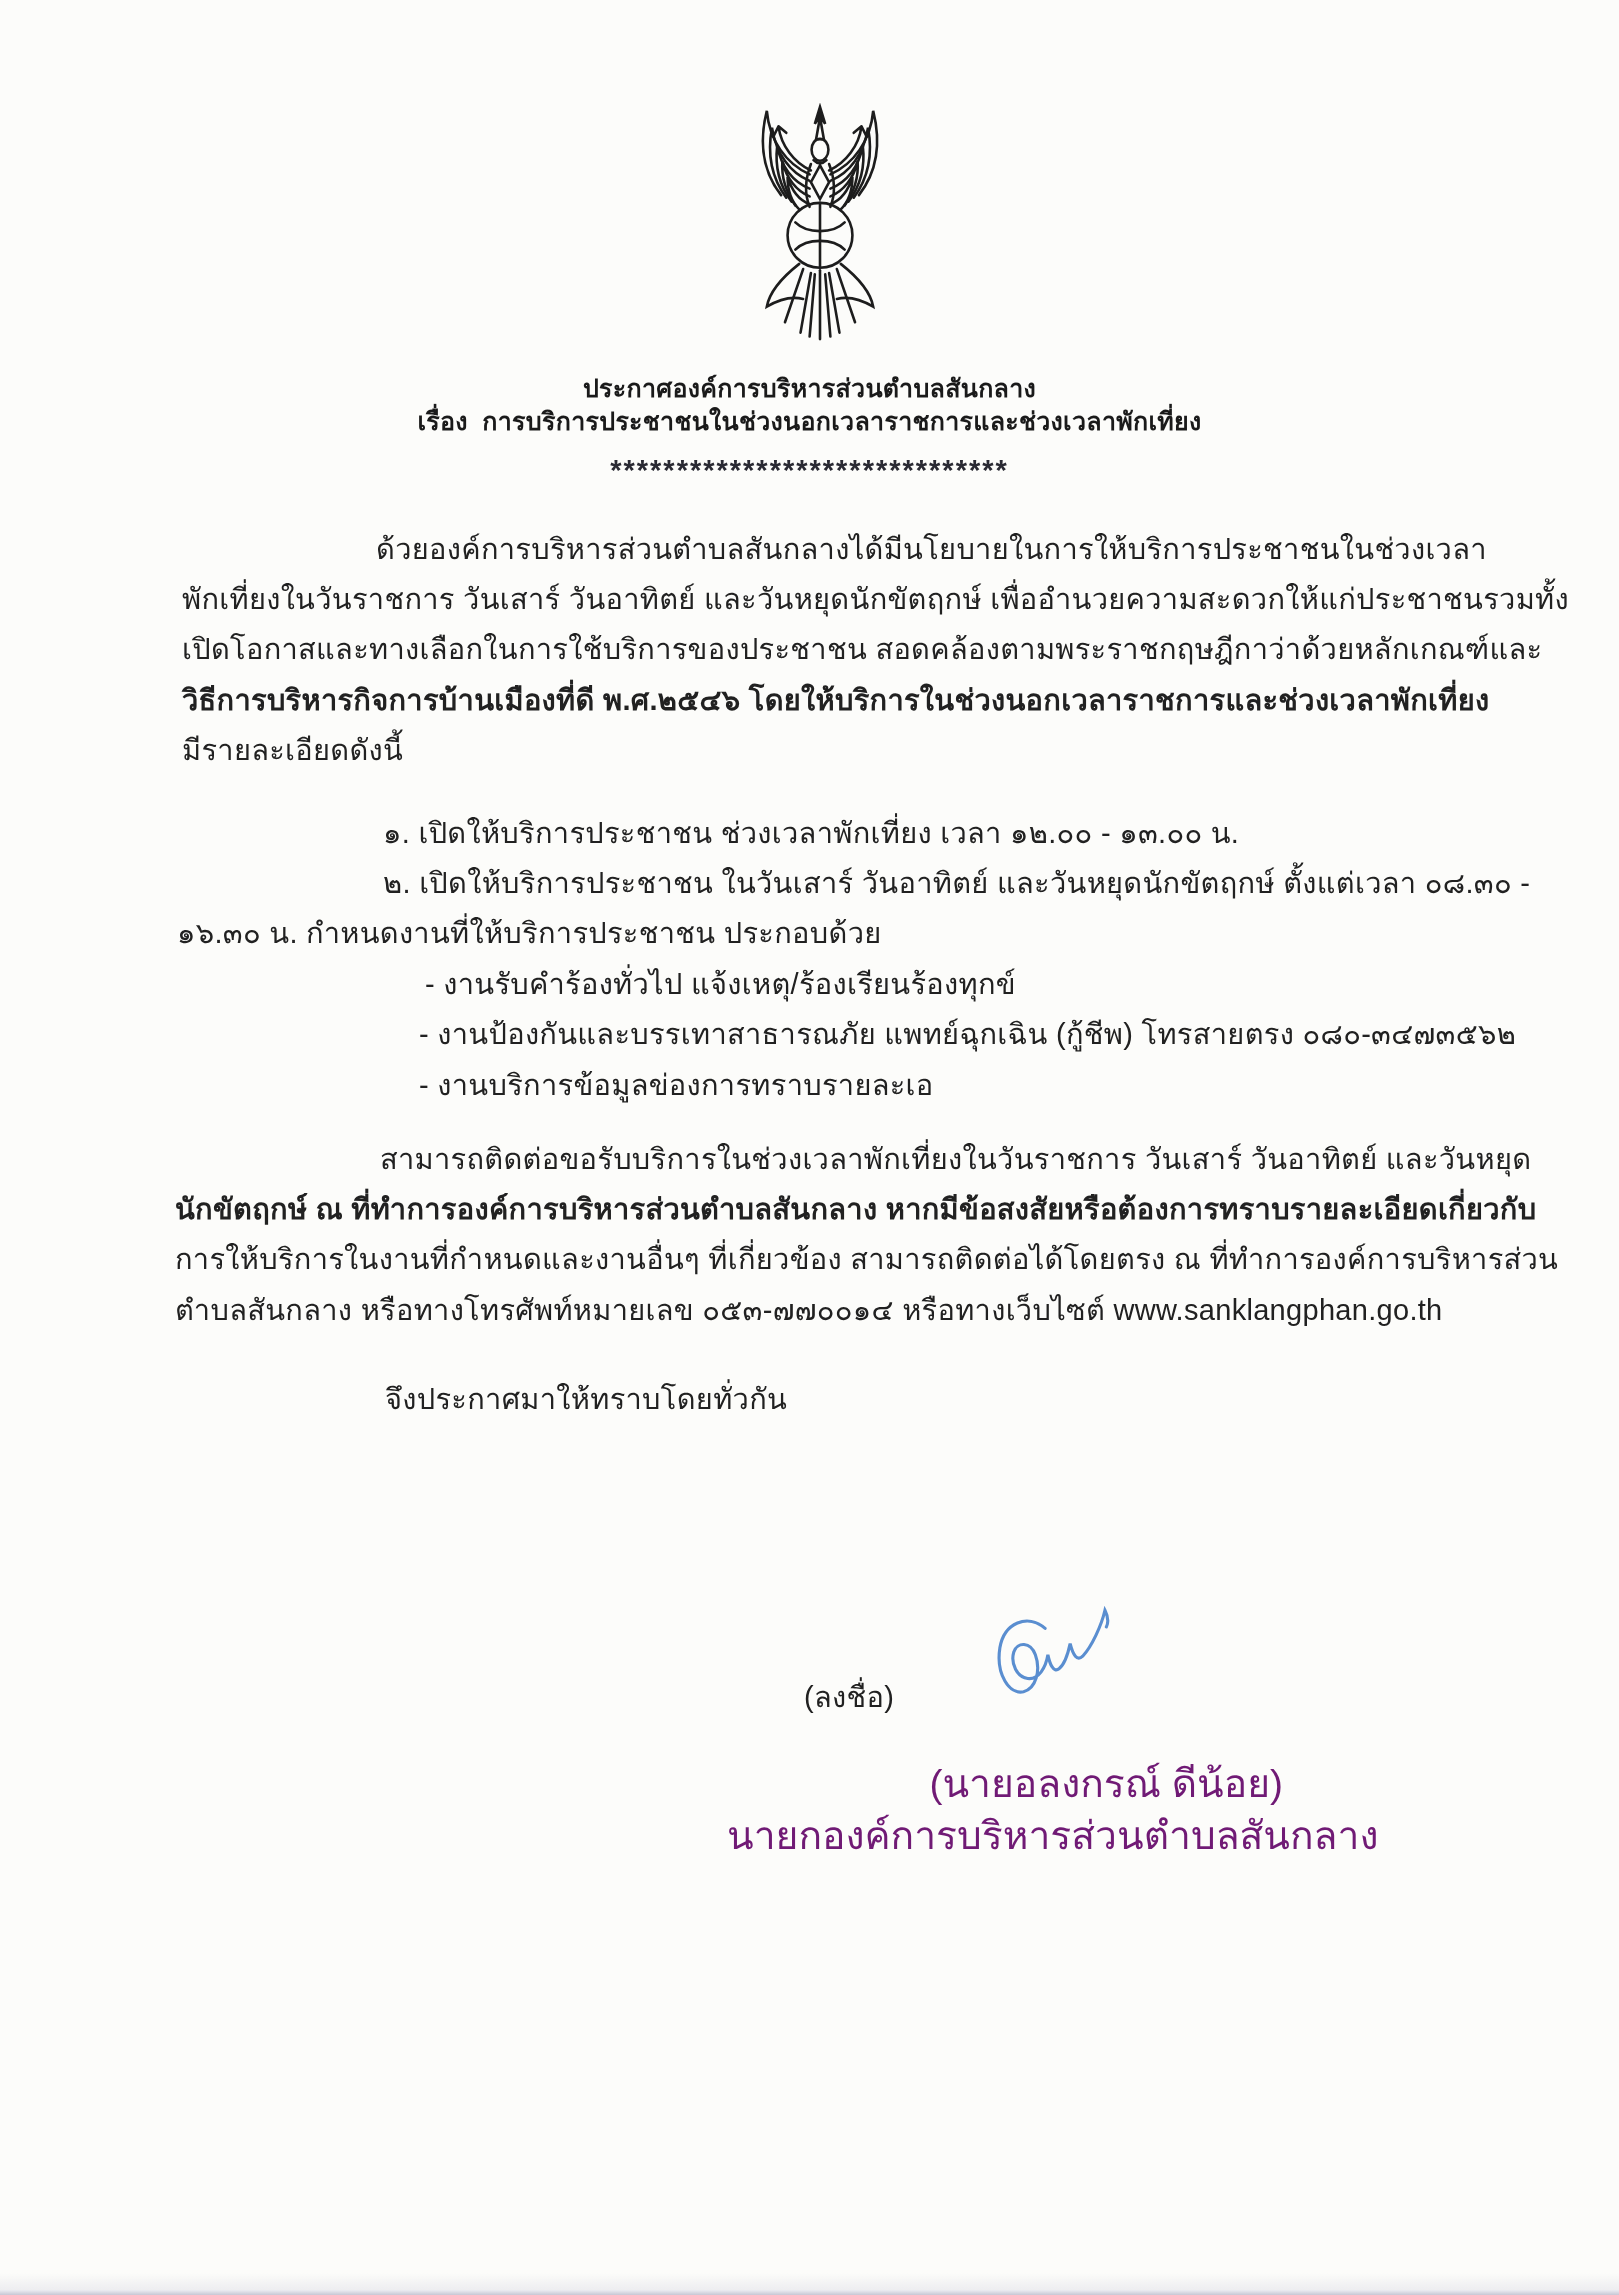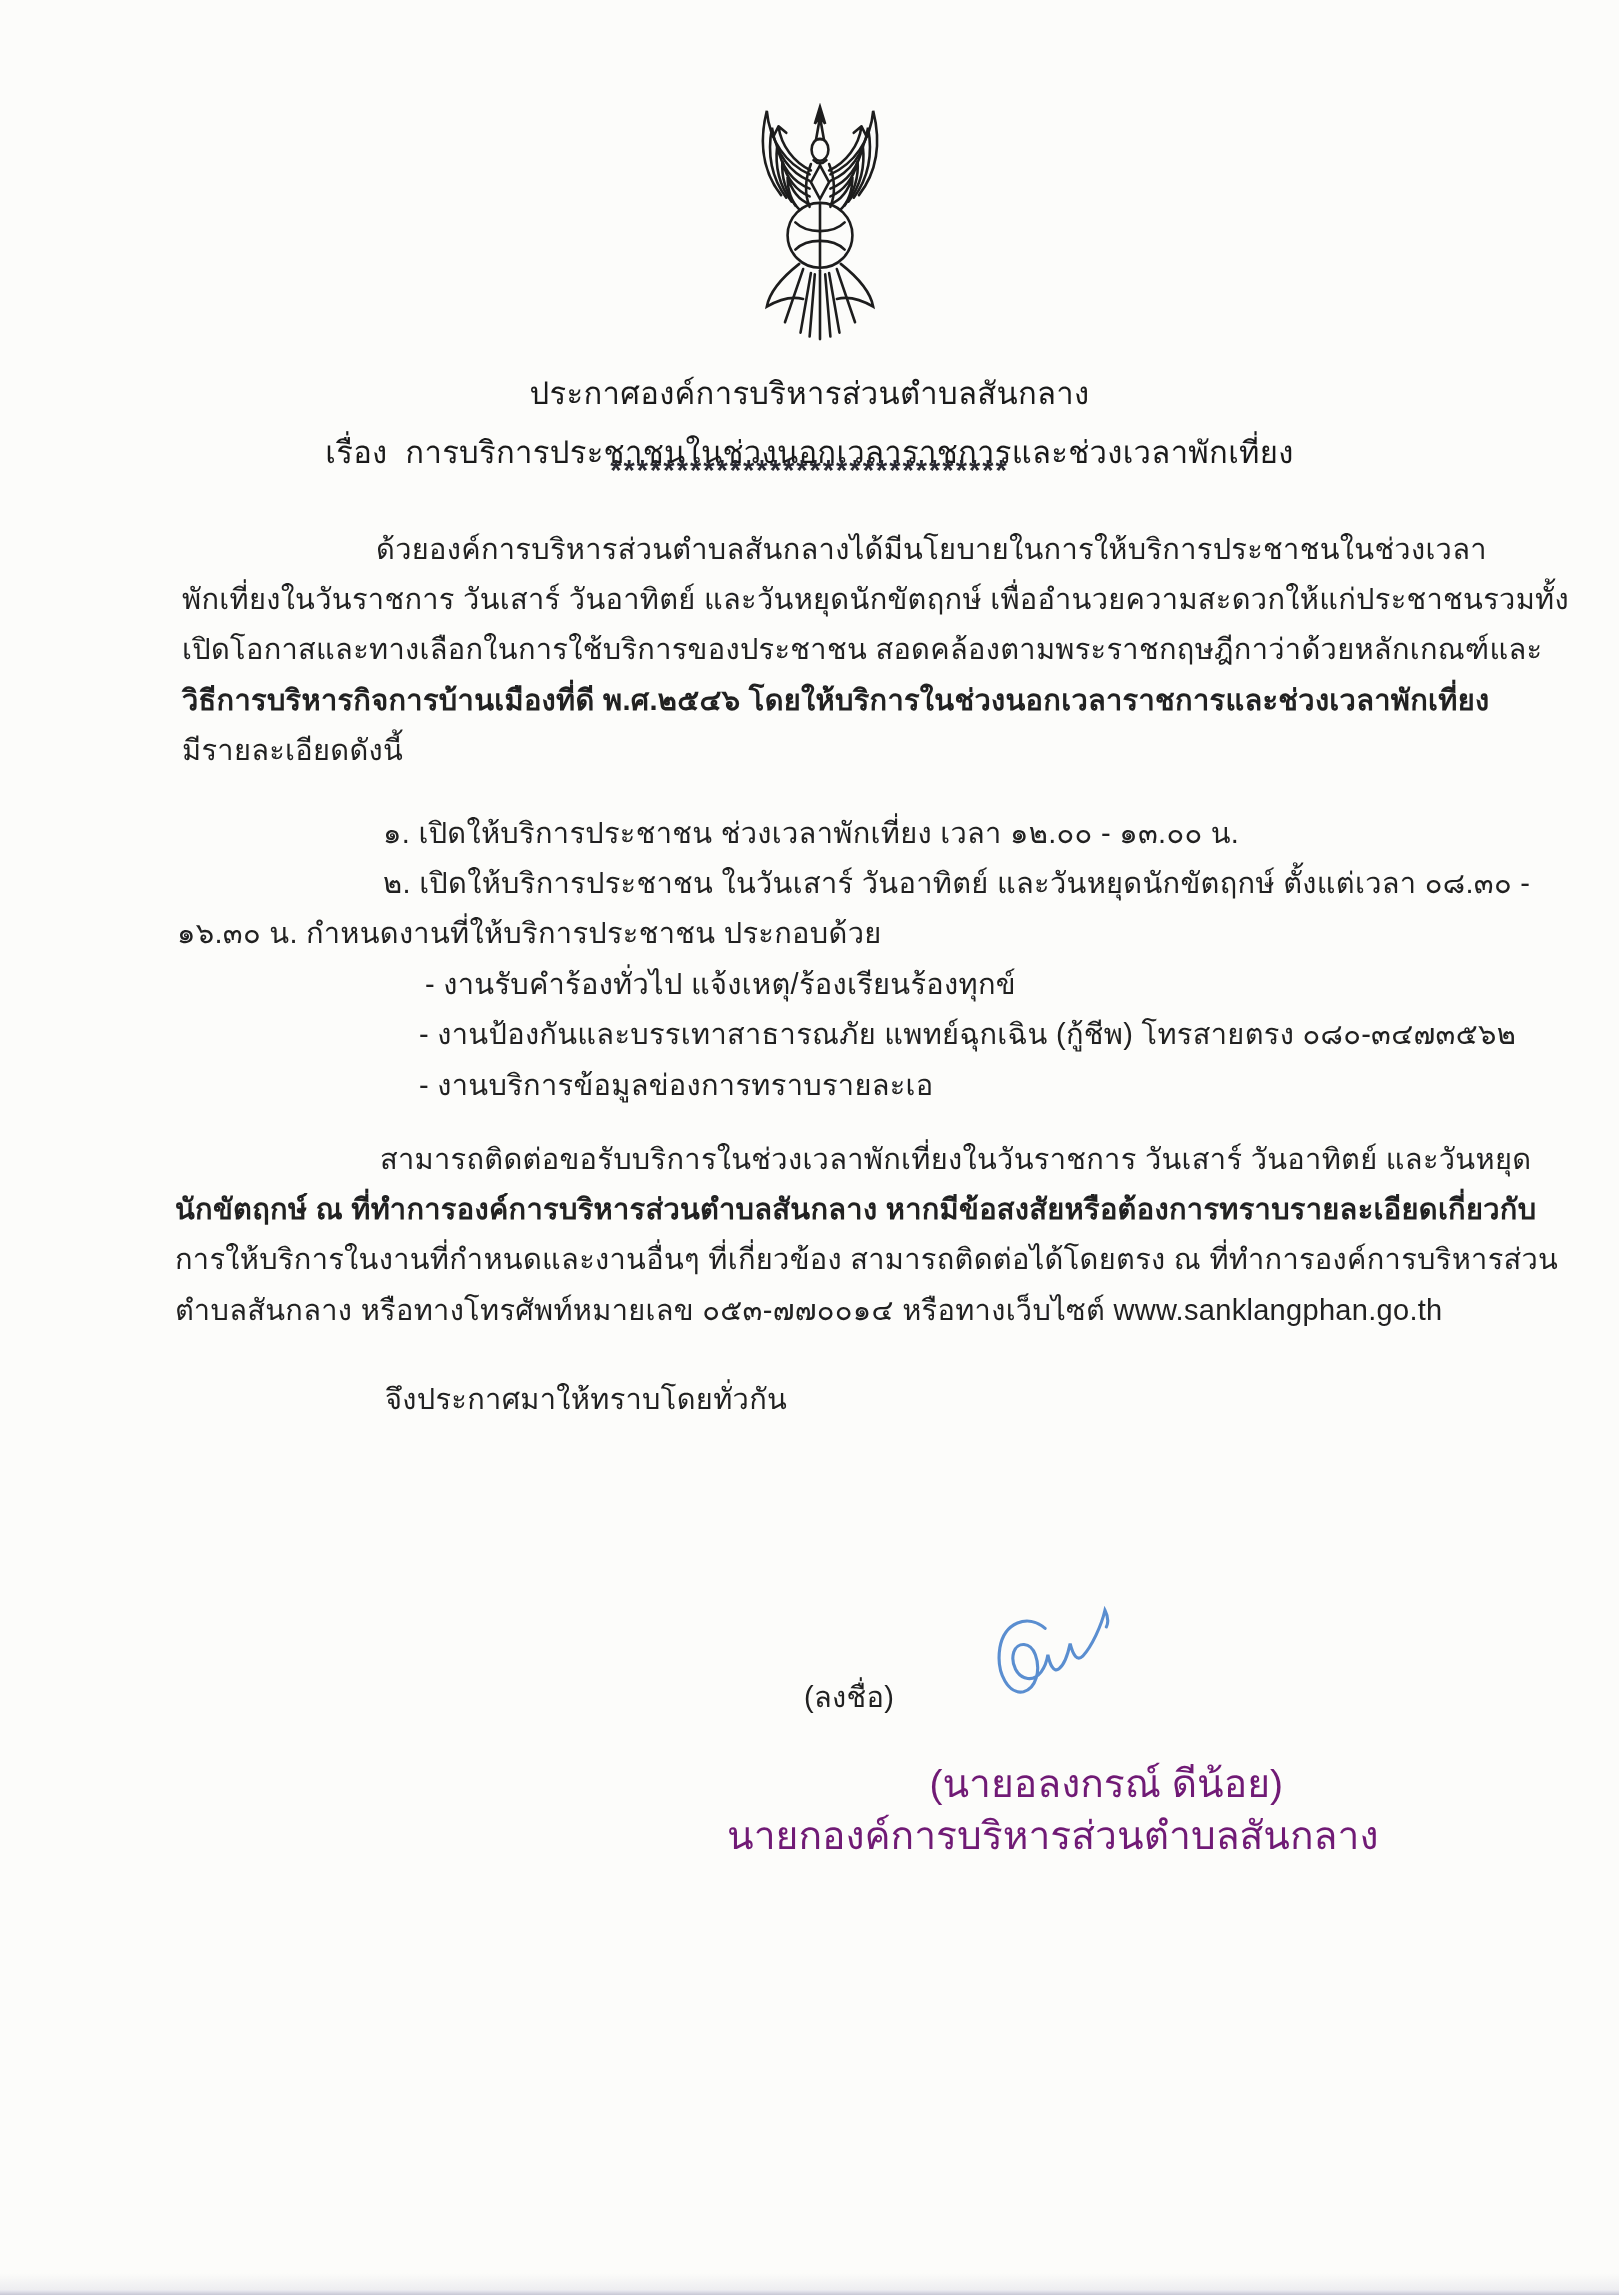--- a/index.html
+++ b/index.html
@@ -20,22 +20,22 @@
     color:#212121;
     letter-spacing:0.3px;
   }
   .center-line{
     position:absolute;
     left:0;width:1619px;
     text-align:center;
     white-space:pre;
   }
   .doc-title{
-    font-size:31px;
-    font-weight:normal;
+    font-size:25px;
+    font-weight:bold;
     color:#1a1a1a;
     letter-spacing:0.3px;
   }
   .divider{
     font-size:29px;
     font-weight:bold;
     letter-spacing:2px;
     color:#2a2a33;
   }
   .sig-name{
@@ -101,21 +101,21 @@
 
         <path d="M100,129 L100,182"></path>
         <path d="M93,131 L85,177 M107,131 L115,177"></path>
         <path d="M87,128 L73,169 M113,128 L127,169"></path>
         <path d="M96,132 L92,180 M104,132 L108,180"></path>
       </g>
     </svg>
   </div>
 
   <div class="center-line doc-title" style="top:368px;">ประกาศองค์การบริหารส่วนตำบลสันกลาง</div>
-  <div class="center-line doc-title" style="top:427px;">เรื่อง  การบริการประชาชนในช่วงนอกเวลาราชการและช่วงเวลาพักเที่ยง</div>
+  <div class="center-line doc-title" style="top:401px;">เรื่อง  การบริการประชาชนในช่วงนอกเวลาราชการและช่วงเวลาพักเที่ยง</div>
   <div class="center-line divider" style="top:454px;">******************************</div>
 
   <div class="line" style="left:376px;top:528px;">ด้วยองค์การบริหารส่วนตำบลสันกลางได้มีนโยบายในการให้บริการประชาชนในช่วงเวลา</div>
   <div class="line" style="left:182px;top:578px;">พักเที่ยงในวันราชการ วันเสาร์ วันอาทิตย์ และวันหยุดนักขัตฤกษ์ เพื่ออำนวยความสะดวกให้แก่ประชาชนรวมทั้ง</div>
   <div class="line" style="left:182px;top:628px;">เปิดโอกาสและทางเลือกในการใช้บริการของประชาชน สอดคล้องตามพระราชกฤษฎีกาว่าด้วยหลักเกณฑ์และ</div>
   <div class="line" style="left:182px;top:679px;font-weight:bold;">วิธีการบริหารกิจการบ้านเมืองที่ดี พ.ศ.๒๕๔๖ โดยให้บริการในช่วงนอกเวลาราชการและช่วงเวลาพักเที่ยง</div>
   <div class="line" style="left:182px;top:729px;">มีรายละเอียดดังนี้</div>
 
   <div class="line" style="left:383px;top:812px;">๑. เปิดให้บริการประชาชน ช่วงเวลาพักเที่ยง เวลา ๑๒.๐๐ - ๑๓.๐๐ น.</div>
   <div class="line" style="left:383px;top:862px;">๒. เปิดให้บริการประชาชน ในวันเสาร์ วันอาทิตย์ และวันหยุดนักขัตฤกษ์ ตั้งแต่เวลา ๐๘.๓๐ -</div>

